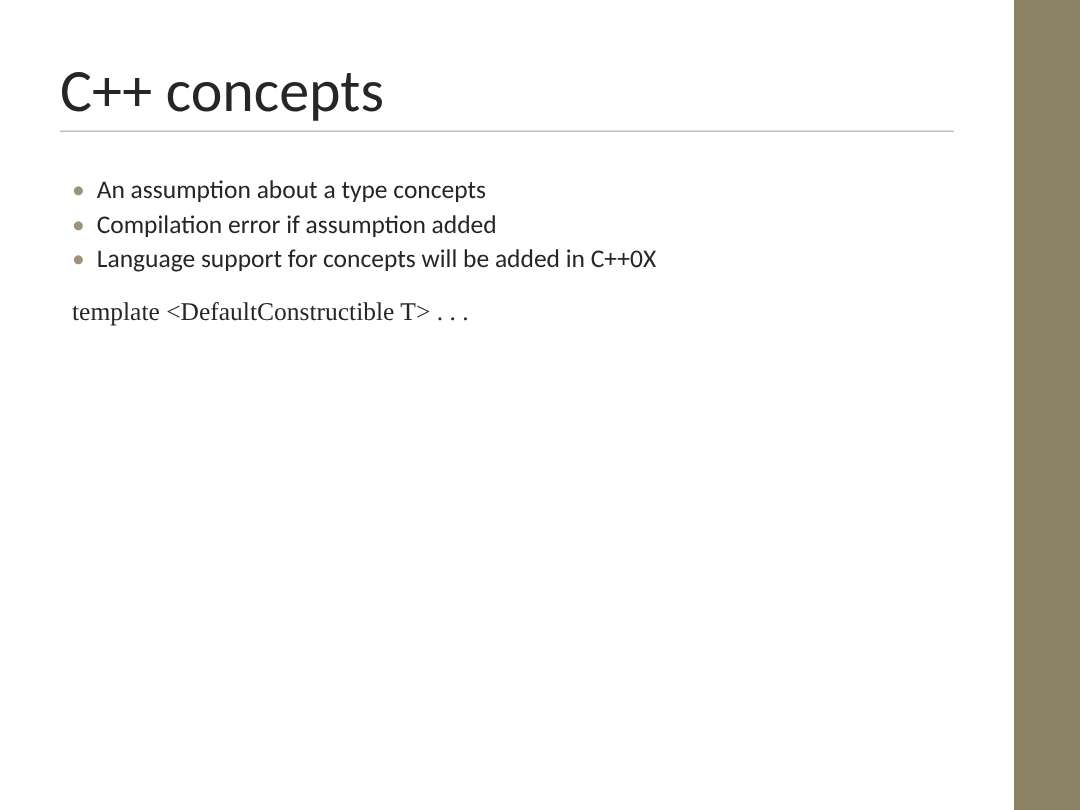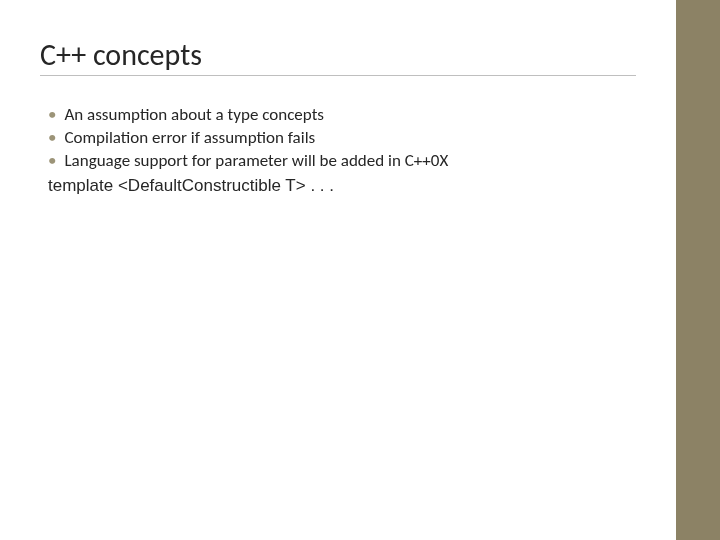--- a/index.html
+++ b/index.html
@@ -19,21 +19,21 @@
   }
   .slide {
     position: absolute;
     left: 0;
     top: 0;
     width: 676px;
     height: 540px;
     padding: 36px 40px 40px 40px;
   }
   .title {
-    font-size: 30px;
+    font-size: 40px;
     font-weight: 400;
     color: #262626;
     margin-bottom: 2px;
   }
   .title-underline {
     border-bottom: 1px solid #bfbfbf;
     margin-bottom: 28px;
   }
   .content {
     font-size: 17px;
@@ -48,44 +48,44 @@
   .bullet-dot {
     color: #9c9478;
     font-size: 17px;
     margin-right: 8px;
     line-height: 1.35;
   }
   .bullet-text {
     flex: 1;
   }
   .codeline {
-    font-family: Liberation Sans, sans-serif;
+    font-family: Liberation Serif, serif;
     font-size: 17px;
-    margin-top: 2px;
+    margin-top: 12px;
     margin-left: 8px;
     color: #262626;
   }
 </style>
 </head>
 <body>
 
 <div class="sidebar"></div>
 
 <div class="slide">
   <h1 class="title">C++ concepts</h1>
   <div class="title-underline"></div>
 
   <div class="content">
     <div class="bullet-row">
       <span class="bullet-dot">•</span>
       <span class="bullet-text">An assumption about a type concepts</span>
     </div>
     <div class="bullet-row">
       <span class="bullet-dot">•</span>
-      <span class="bullet-text">Compilation error if assumption fails</span>
+      <span class="bullet-text">Compilation error if assumption added</span>
     </div>
     <div class="bullet-row">
       <span class="bullet-dot">•</span>
-      <span class="bullet-text">Language support for parameter will be added in C++0X</span>
+      <span class="bullet-text">Language support for concepts will be added in C++0X</span>
     </div>
     <div class="codeline">template &lt;DefaultConstructible T&gt; . . .</div>
   </div>
 </div>
 
 </body></html>

